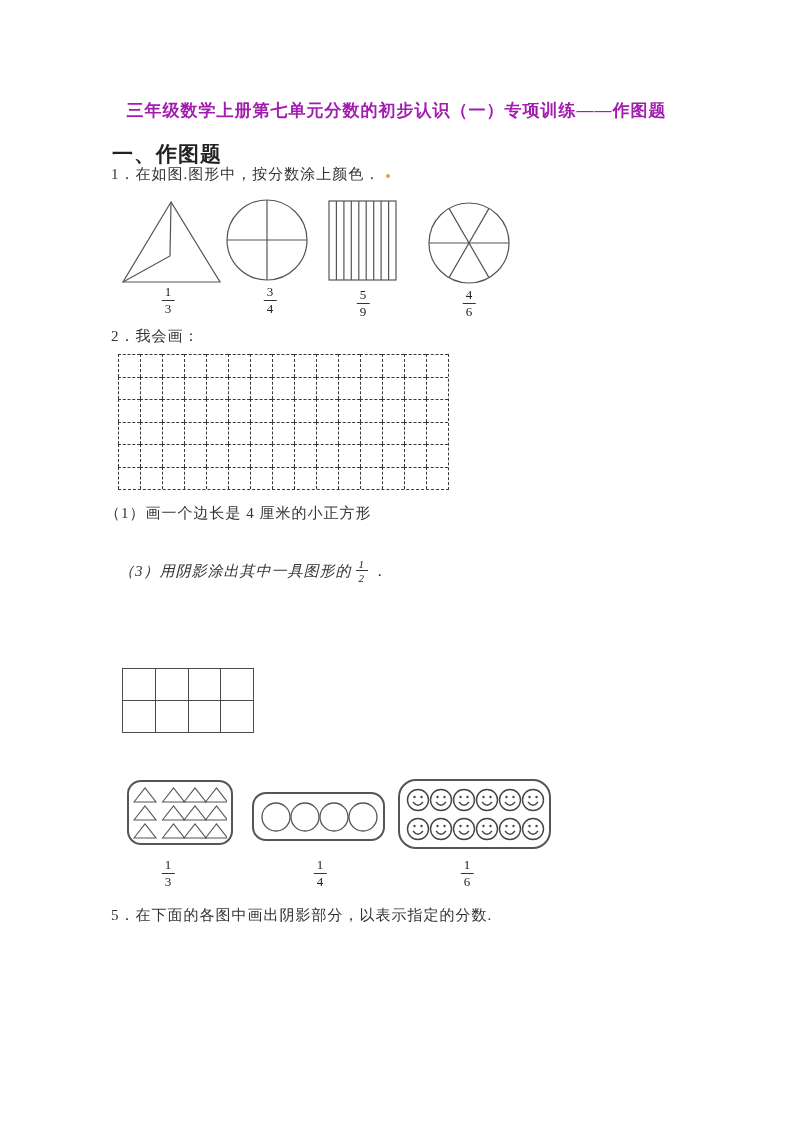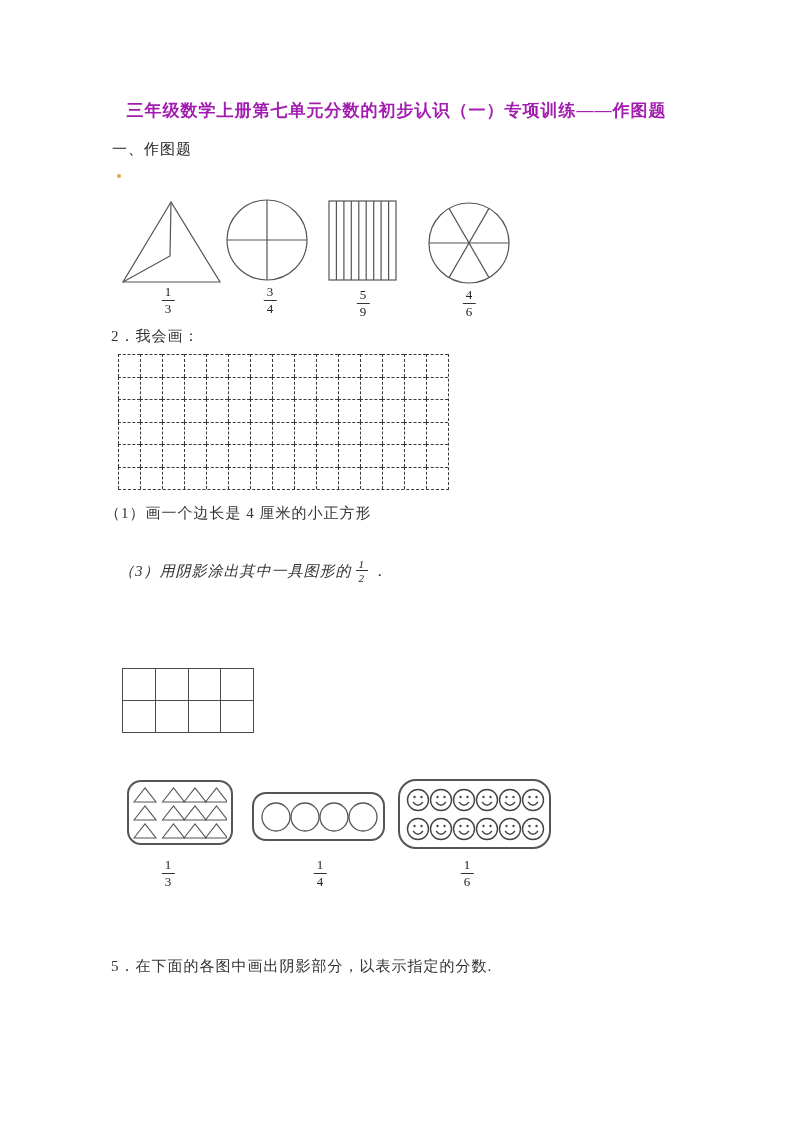--- a/index.html
+++ b/index.html
@@ -5,21 +5,21 @@
   html,body{margin:0;padding:0;background:#fff;}
   .page{
     position:relative;width:793px;height:1122px;background:#ffffff;overflow:hidden;
     font-family:"Liberation Serif","DejaVu Serif",serif;color:#333;
   }
   .title{
     position:absolute;top:99px;left:0;width:100%;text-align:center;
     font-size:17px;font-weight:bold;letter-spacing:1px;
   }
   .section-heading{
-    position:absolute;top:140px;left:112px;font-size:15px;font-weight:normal;color:#222;
+    position:absolute;top:140px;left:112px;font-size:21px;font-weight:bold;color:#222;
     letter-spacing:1px;
   }
   .q-text{
     position:absolute;font-size:15px;color:#333;letter-spacing:1px;line-height:20px;
     white-space:nowrap;
   }
   .q-text.wrap{white-space:normal;line-height:33px;}
   .orange-dot{
     display:inline-block;width:4px;height:4px;border-radius:50%;
     background:#e2a545;margin-left:6px;vertical-align:middle;
@@ -55,21 +55,21 @@
 </head>
 <body>
 
 <div class="page">
 
   <div class="title" style="color:#a21caf">三年级数学上册第七单元分数的初步认识（一）专项训练——作图题</div>
 
   <div class="section-heading">一、作图题</div>
 
   <div class="q-text" style="left:111px;top:164px">
-    <span class="orange-dot"></span>
+    <span>1．在如图.图形中，按分数涂上颜色．</span><span class="orange-dot"></span>
   </div>
 
   <svg class="figure" style="left:120px;top:197px" width="104" height="90" viewBox="0 0 104 90">
     <g fill="none" stroke="#555" stroke-width="1.2">
       <polygon points="51,5 3,85 100,85"></polygon>
       <polyline points="51,5 50,59 3,85"></polyline>
     </g>
   </svg>
   <span class="frac" style="left:168px;top:285px">
     <span class="num">1</span>
@@ -349,15 +349,15 @@
           <circle cx="131.5" cy="41" r="1.2" fill="#444"></circle>
           <path d="M 123 46 Q 128 52.5 133 46" fill="none" stroke="#444" stroke-width="1.3"></path>
         </g>
       </svg>
     </div>
   <span class="frac" style="left:467px;top:858px">
     <span class="num">1</span>
     <span class="den">6</span>
   </span>
 
-  <div class="q-text" style="left:111px;top:956px">5．在下面的各图中画出阴影部分，以表示指定的分数.</div>
+  <div class="q-text" style="left:111px;top:905px">5．在下面的各图中画出阴影部分，以表示指定的分数.</div>
 
 </div>
 
 </body></html>

